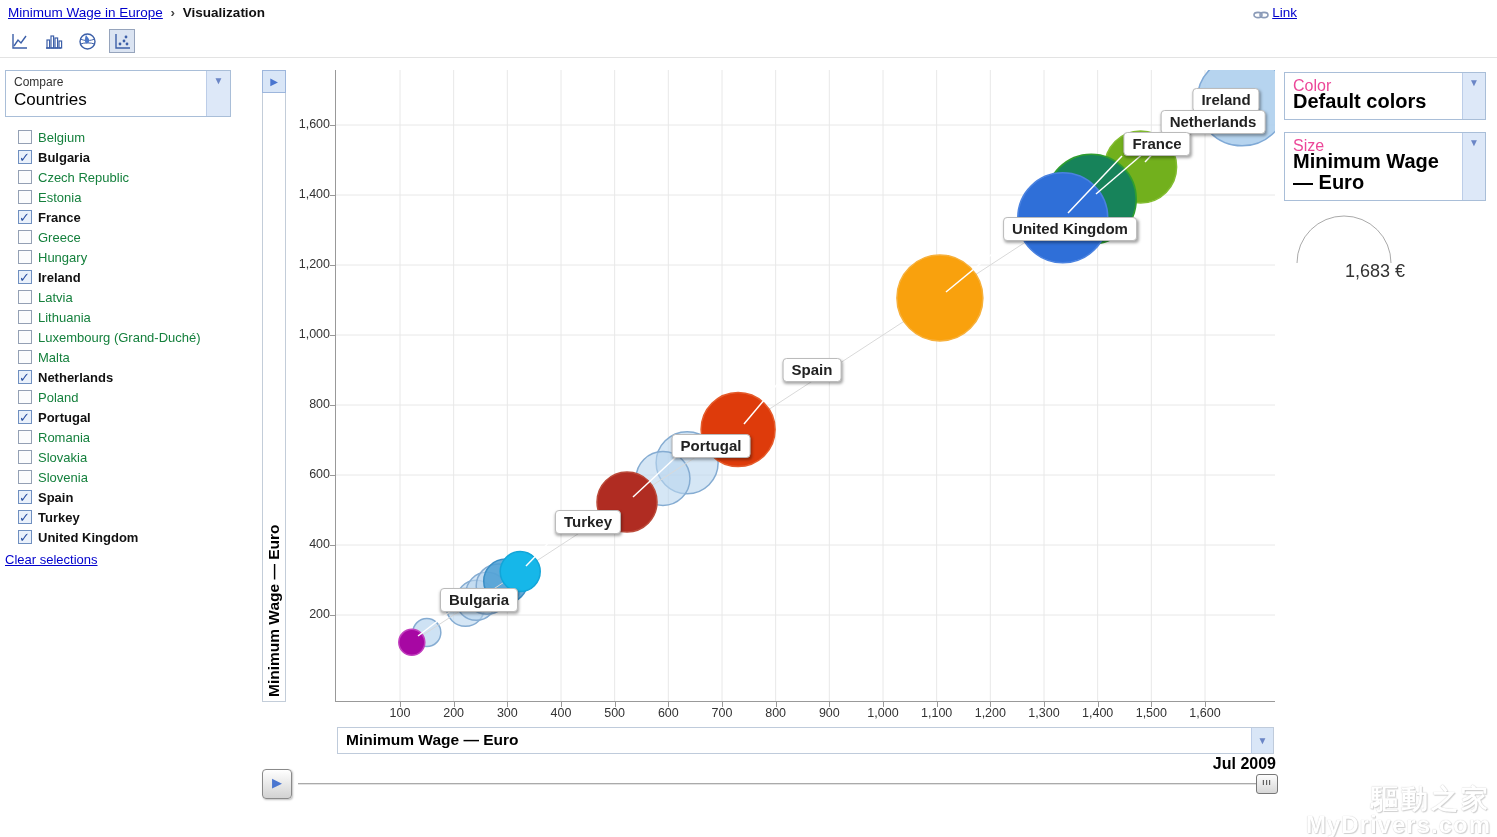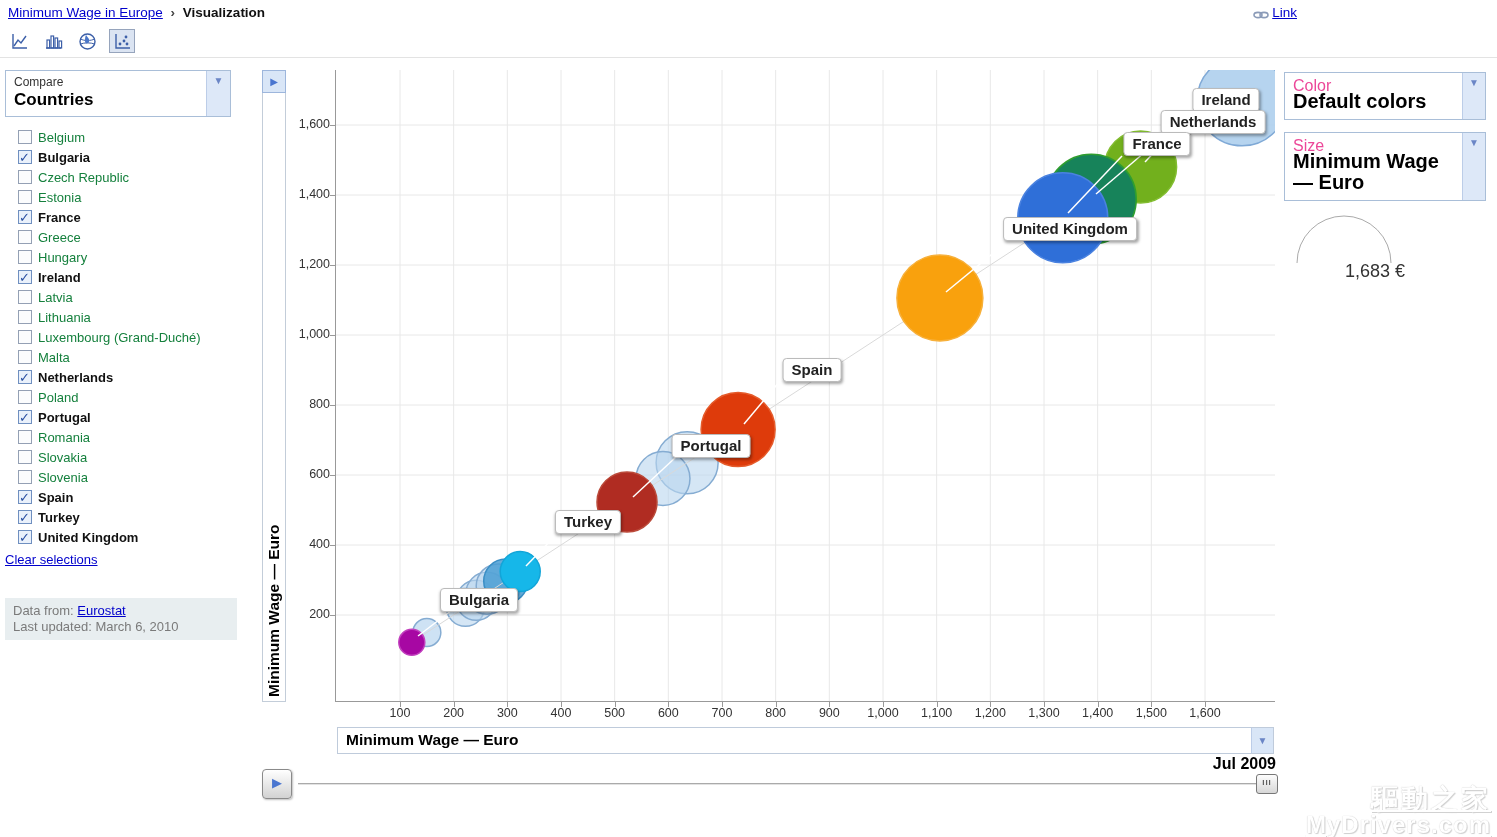--- a/index.html
+++ b/index.html
@@ -20,21 +20,21 @@
   .tbtn.sel{background:#dbe4f2;border:1px solid #96a4bc;}
   #hr1{position:absolute;left:0;top:57px;width:1497px;height:1px;background:#e3e3e3;}
   
   #cmpbox{position:absolute;left:5px;top:70px;width:224px;height:45px;border:1px solid #a9bed8;
           background:#fff;cursor:pointer;}
   #cmpbox .arrowstrip{position:absolute;right:0;top:0;bottom:0;width:23px;background:#dde8f8;
           border-left:1px solid #bccde8;}
   .dd-arrow{position:absolute;left:50%;top:5px;transform:translateX(-50%);
           font-size:10px;color:#6b86c6;line-height:10px;}
   #cmpbox .lab{position:absolute;left:8px;top:4px;font-size:12px;color:#333;}
-  #cmpbox .val{position:absolute;left:8px;top:19px;font-size:17px;font-weight:bold;color:#000;}
+  #cmpbox .val{position:absolute;left:8px;top:19px;font-size:17px;font-weight:normal;color:#000;}
   #countries{position:absolute;left:18px;top:128px;width:212px;}
   .crow{position:relative;height:20px;font-size:13px;line-height:20px;white-space:nowrap;
         color:#15803d;cursor:default;}
   .crow .cb{display:inline-block;width:12px;height:12px;border:1px solid #94a0b4;background:#fbfcfd;
         vertical-align:-2px;margin-right:6px;position:relative;cursor:pointer;}
   .crow.checked .cb{background:#eaf1fb;border-color:#6f8fc0;}
   .crow.checked{font-weight:bold;color:#111;}
   .crow .cb .tick{position:absolute;left:0px;top:-3px;font-size:13px;color:#2a4fa2;font-weight:bold;}
   #clearsel{position:absolute;left:5px;top:552px;font-size:13px;}
   #infobox{position:absolute;left:5px;top:598px;width:216px;background:#e8eef0;
@@ -81,21 +81,21 @@
   #track{position:absolute;left:298px;top:783px;width:978px;height:1px;background:#aaa;
          border-bottom:1px solid #e2e2e2;}
   #thumb{position:absolute;left:1256px;top:774px;width:20px;height:18px;border:1px solid #777;
          border-radius:3px;background:linear-gradient(#fdfdfd,#d7d7d7);cursor:pointer;
          text-align:center;font-size:8px;font-weight:bold;color:#555;line-height:16px;letter-spacing:1px;}
   
   #footer{position:absolute;left:260px;top:811px;font-size:13.5px;color:#666;}
   #footer a{margin:0 2px;}
   
   #wm{position:absolute;right:6px;bottom:0px;text-align:right;line-height:1.0;
-      color:#fff;text-shadow:0 0 1px #b9b9b9,1px 1px 1px #cfcfcf;opacity:0.95;text-decoration:underline;}
+      color:#fff;text-shadow:0 0 1px #b9b9b9,1px 1px 1px #cfcfcf;opacity:0.95;}
   #wm .l1{font-size:27px;font-weight:bold;letter-spacing:3px;}
   #wm .l2{font-size:24px;font-weight:bold;letter-spacing:1px;}
 </style>
 </head>
 <body>
 
 <div id="app">
 
   <div id="hdr">
     <div id="crumb">
@@ -170,25 +170,20 @@
       <div class="crow"><span class="cb"></span><span>Poland</span></div>
       <div class="crow checked"><span class="cb"><span class="tick">✓</span></span><span>Portugal</span></div>
       <div class="crow"><span class="cb"></span><span>Romania</span></div>
       <div class="crow"><span class="cb"></span><span>Slovakia</span></div>
       <div class="crow"><span class="cb"></span><span>Slovenia</span></div>
       <div class="crow checked"><span class="cb"><span class="tick">✓</span></span><span>Spain</span></div>
       <div class="crow checked"><span class="cb"><span class="tick">✓</span></span><span>Turkey</span></div>
       <div class="crow checked"><span class="cb"><span class="tick">✓</span></span><span>United Kingdom</span></div>
     </div>
   <a id="clearsel">Clear selections</a>
-  <div id="infobox">
-    <span>Data from:</span>
-    <a>Eurostat</a><br>
-    <span>Last updated: March 6, 2010</span>
-  </div>
 
   <div id="ystrip"></div>
   <div id="ybtn">
     <span class="tri">▶</span>
   </div>
   <div id="ylab">Minimum Wage — Euro</div>
 
   <div id="plot"><svg width="940" height="632">
         <line x1="65" y1="0" x2="65" y2="632" stroke="#e8e8e8" stroke-width="1"></line>
         <line x1="118.66669999999999" y1="0" x2="118.66669999999999" y2="632" stroke="#e8e8e8" stroke-width="1"></line>

